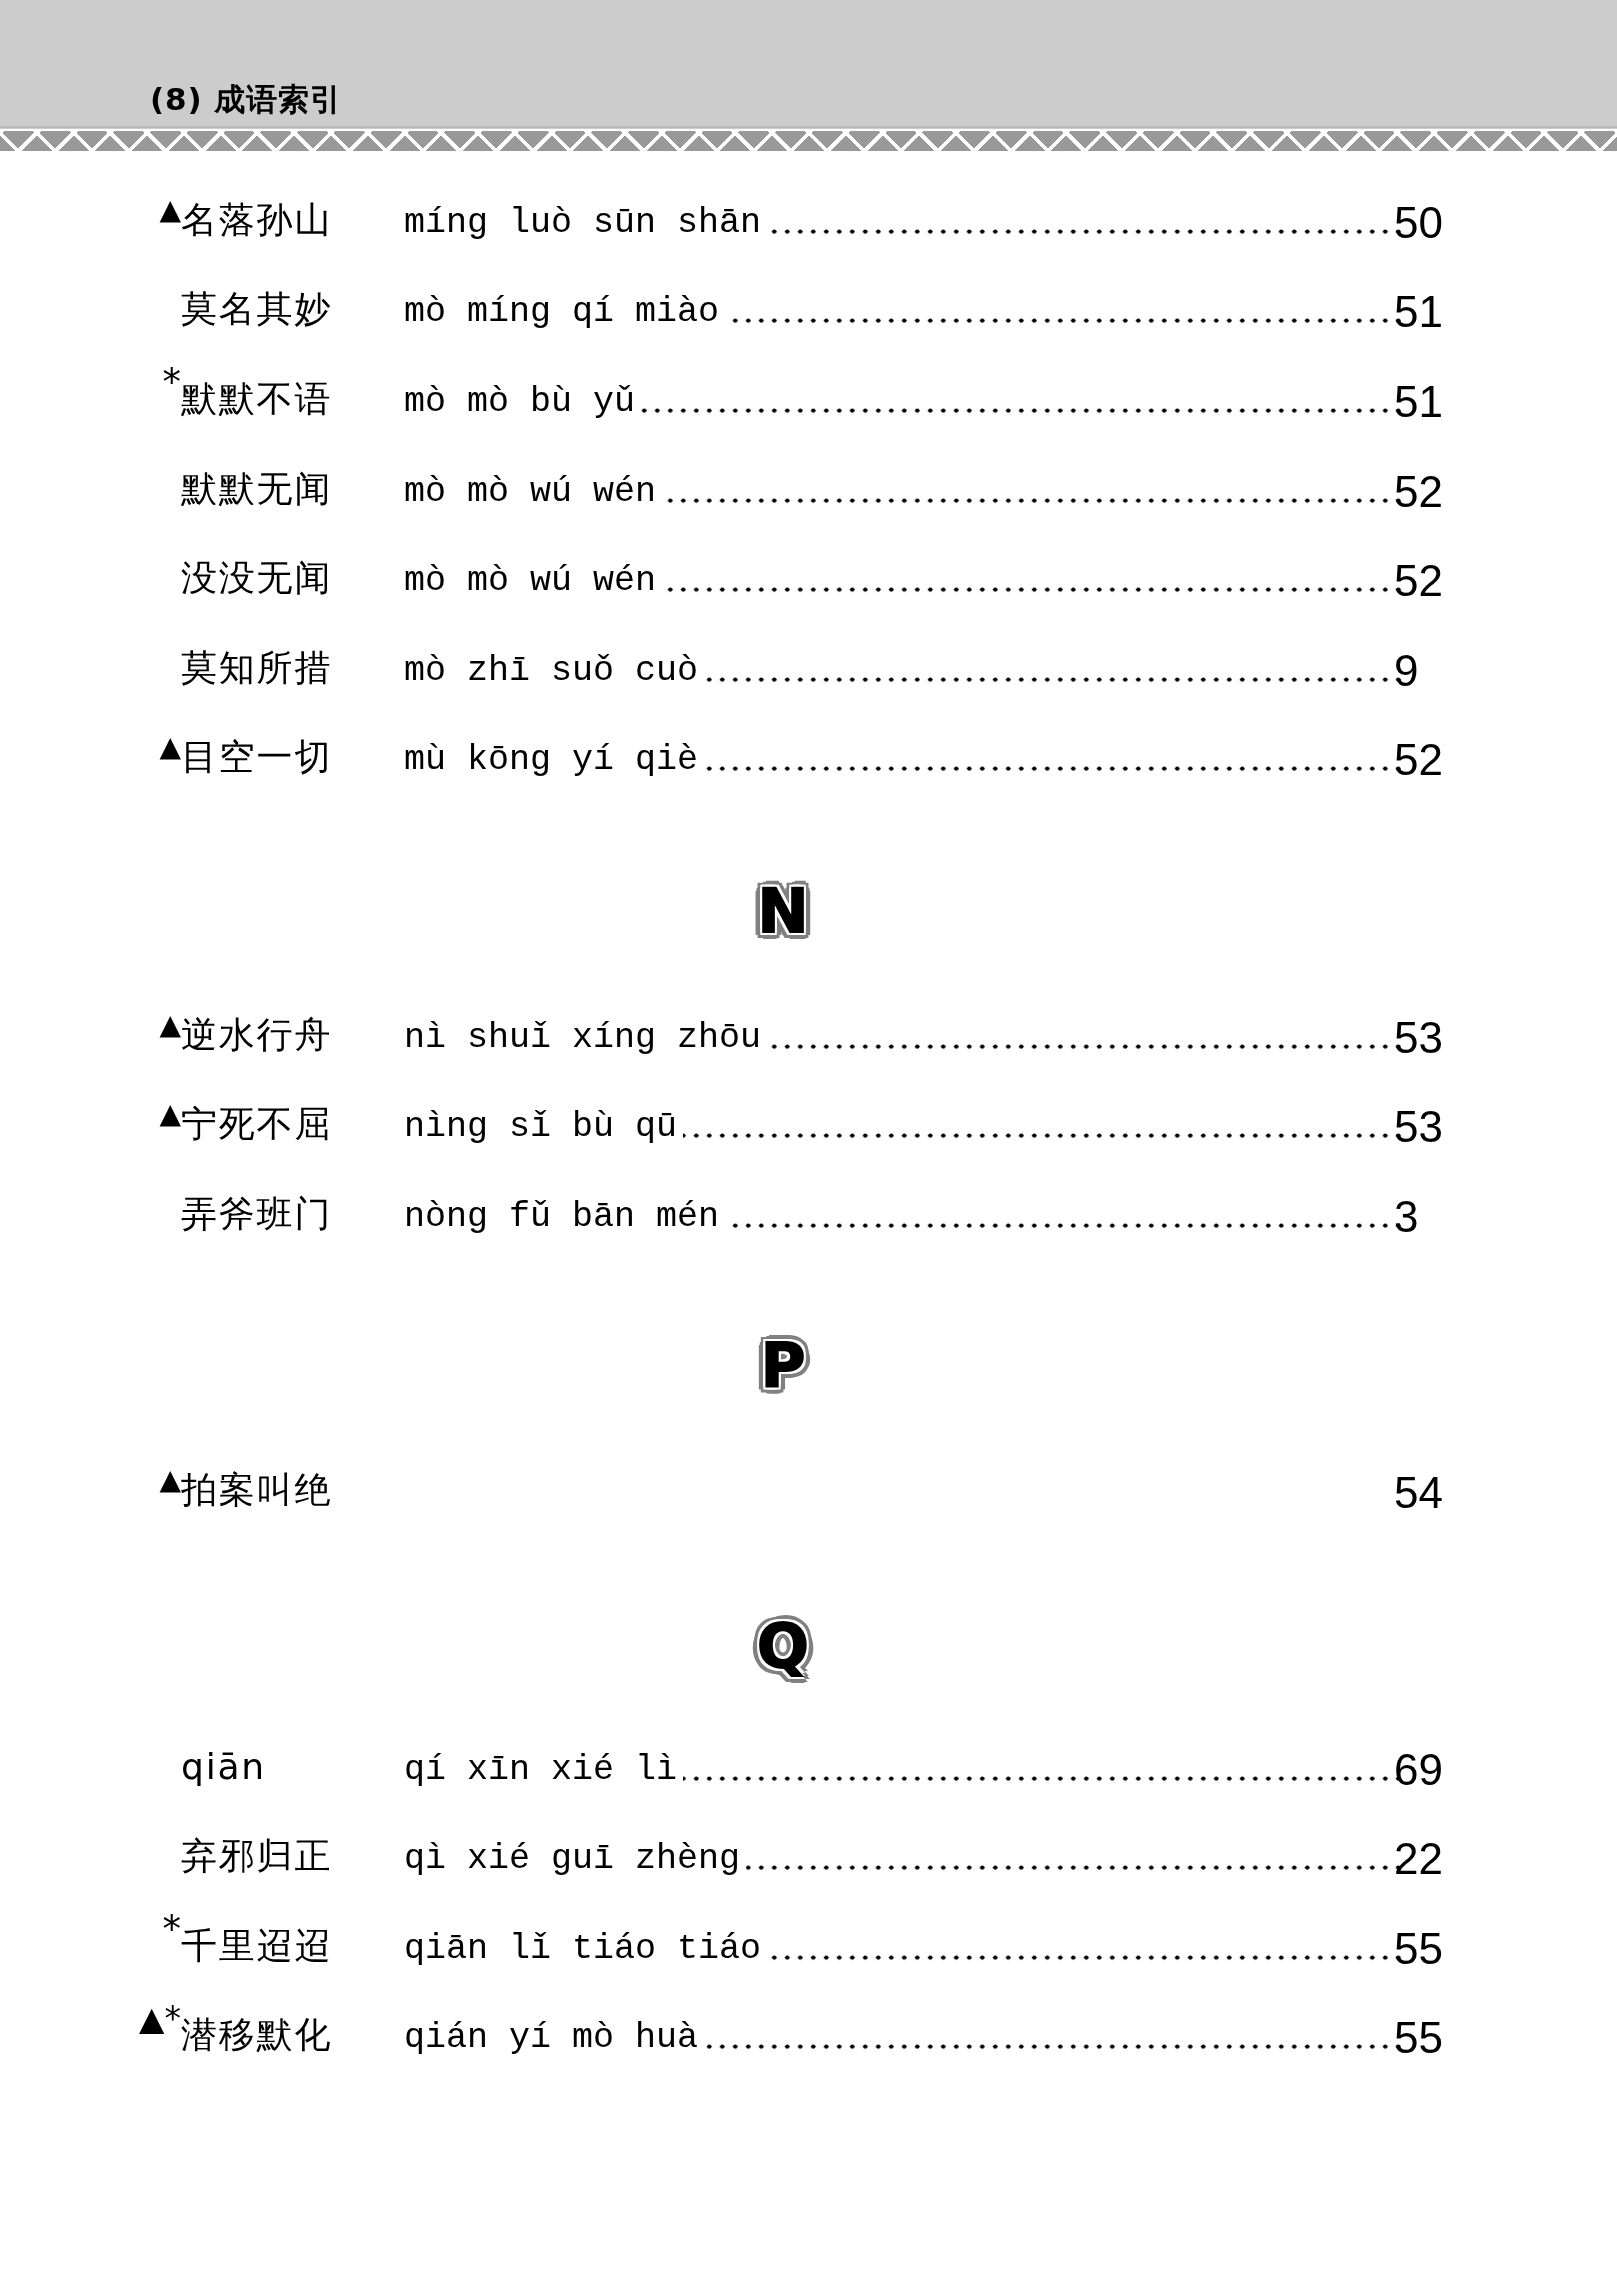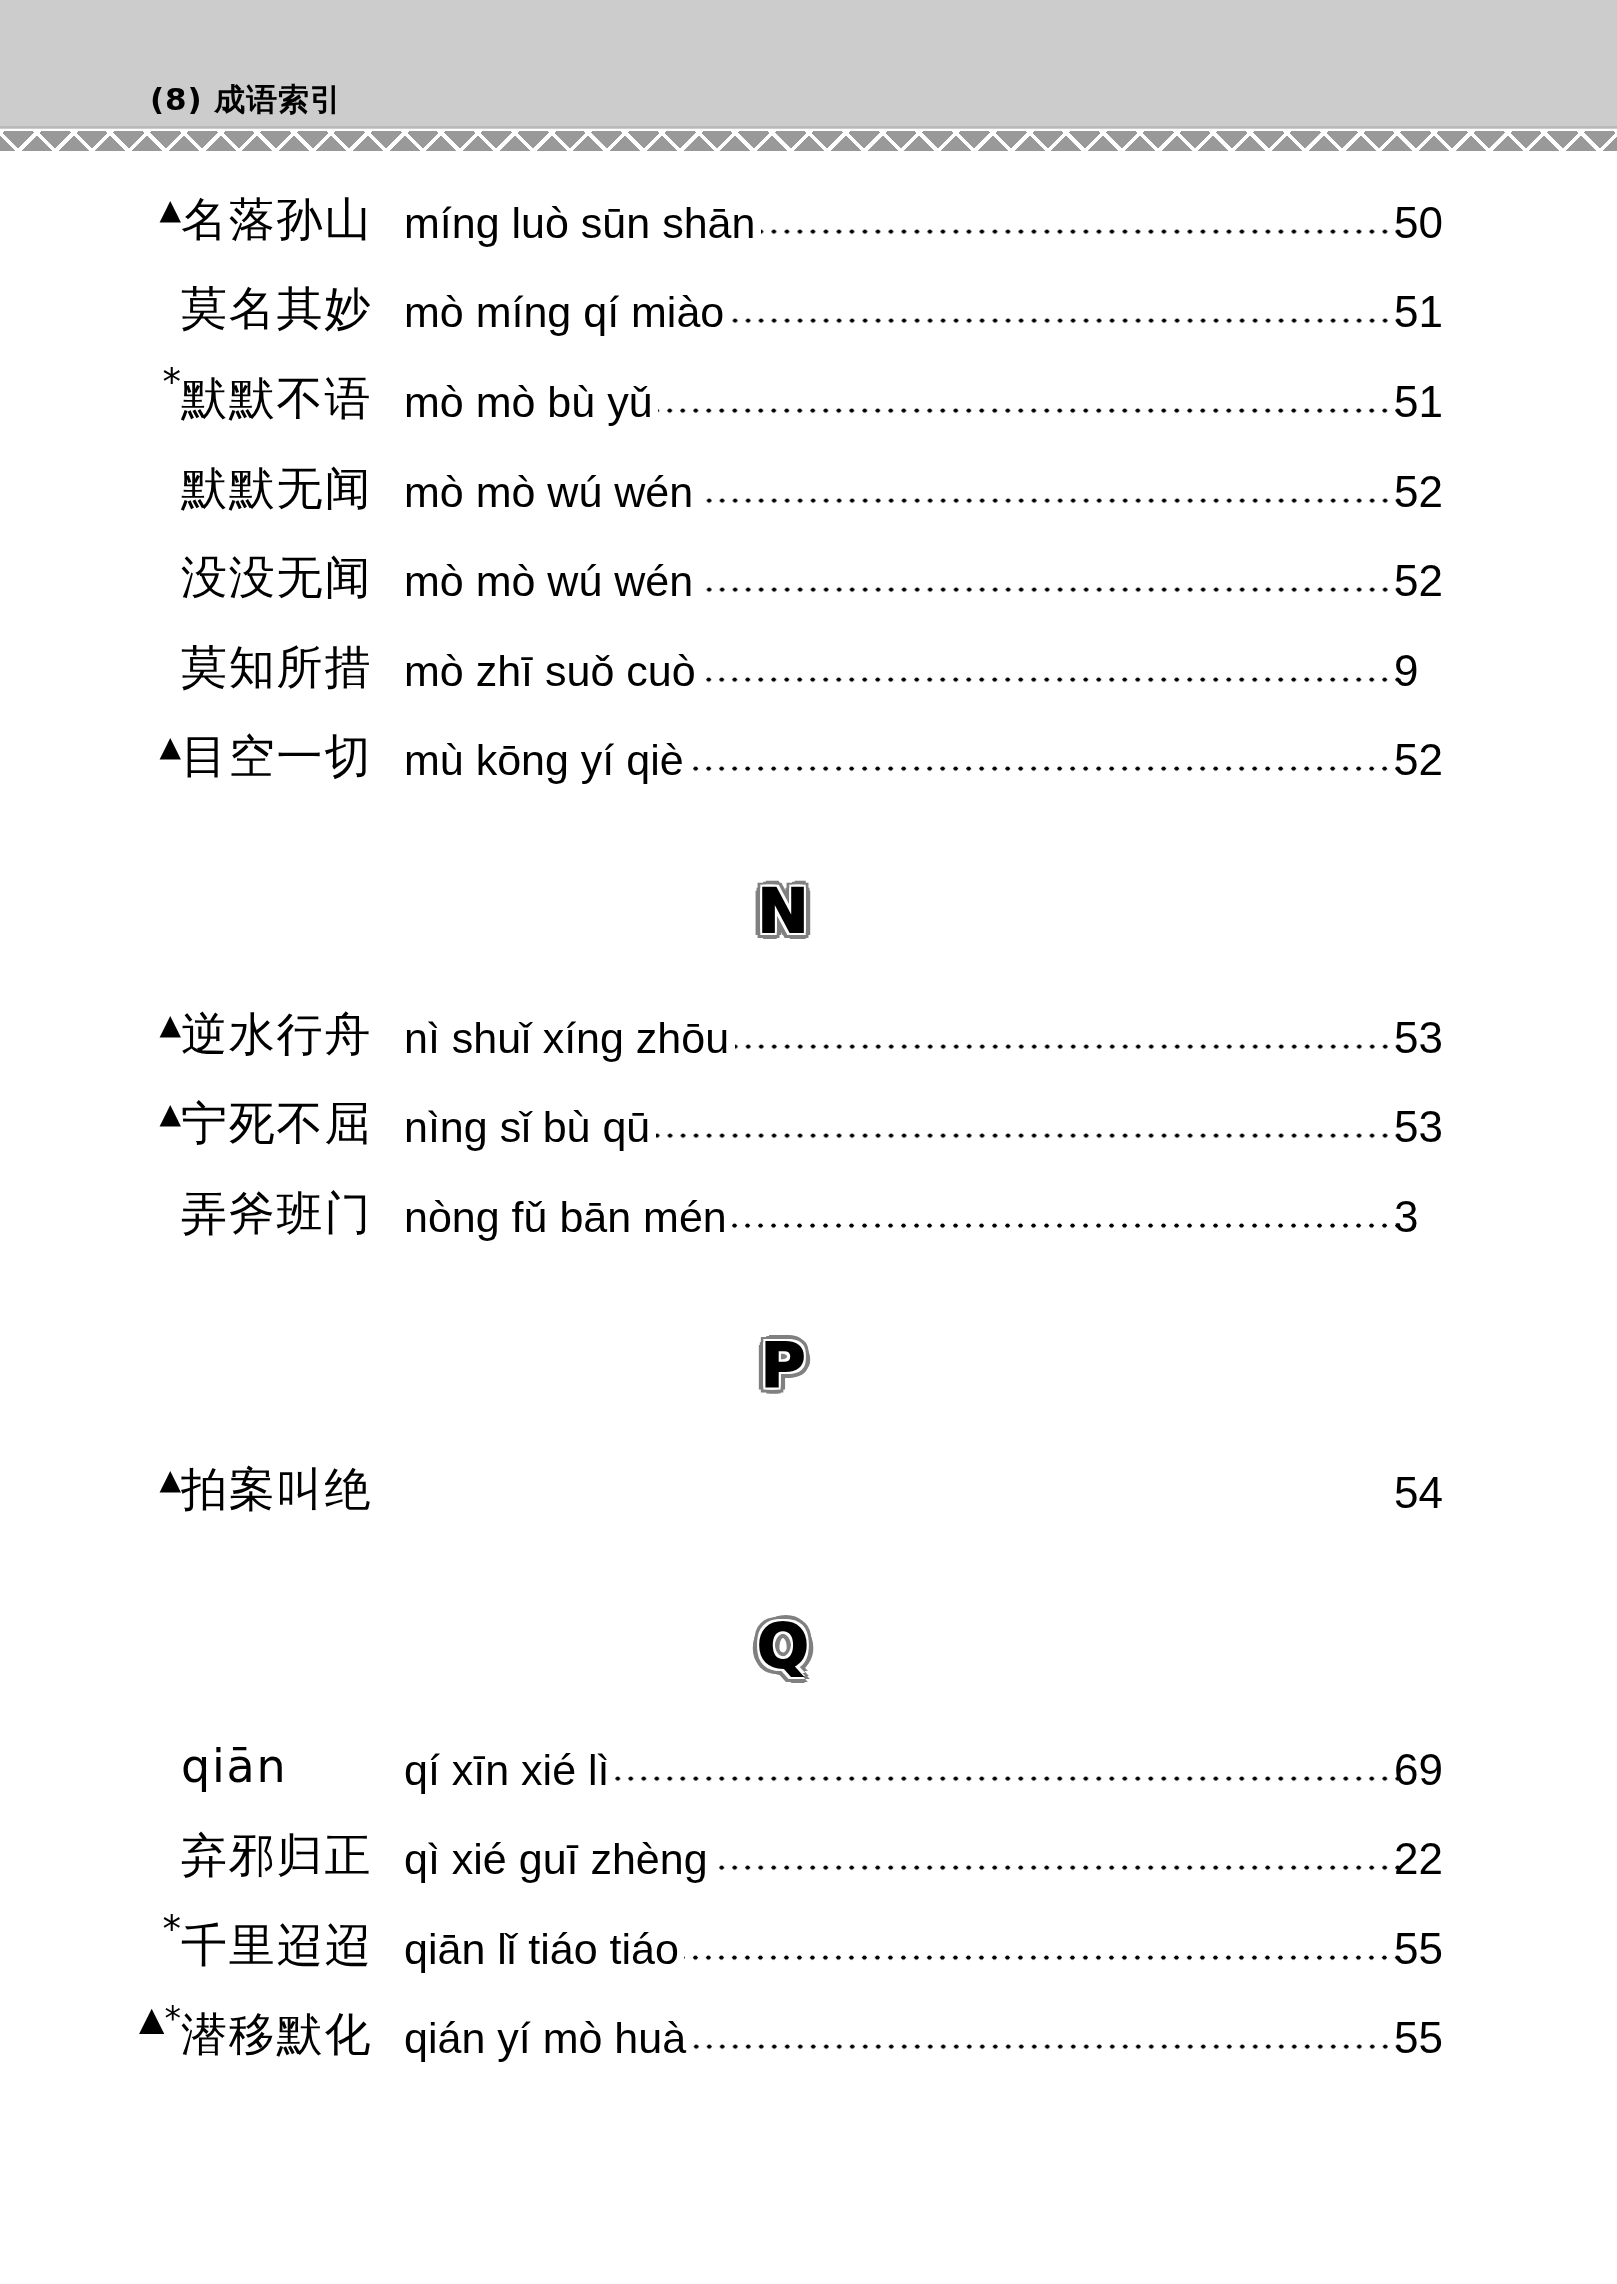--- a/index.html
+++ b/index.html
@@ -10,24 +10,24 @@
   .header-title { position: absolute; left: 150px; top: 81px; font-size: 31px; line-height: 37px;
                   font-family: "DejaVu Sans", sans-serif; letter-spacing: 0.9px; font-weight: bold; }
   .band { position: absolute; left: 0; top: 131px; width: 1618px; height: 20px;
           background:
             repeating-linear-gradient(45deg, transparent 0 11px, #ffffff 11px 14.8px, transparent 14.8px 26px),
             repeating-linear-gradient(-45deg, transparent 0 11px, #ffffff 11px 14.8px, transparent 14.8px 26px),
             #999999; }
   .entry { position: absolute; left: 0; width: 1618px; height: 65px; }
   .marker { position: absolute; right: 1437px; top: 3.7px; font-size: 28px; line-height: 28px; white-space: nowrap;
             font-family: "DejaVu Sans", sans-serif; }
-  .idiom { position: absolute; left: 181px; top: 0; font-size: 46px; line-height: 55px;
+  .idiom { position: absolute; left: 181px; top: 0; font-size: 36px; line-height: 55px;
            font-family: "DejaVu Sans", sans-serif; letter-spacing: 1.8px; white-space: nowrap; }
   .pinyin-row { position: absolute; left: 404px; width: 1004px; top: 5.5px; display: flex; align-items: flex-start;
-                font-size: 43px; line-height: 50px; white-space: nowrap; font-family: Liberation Sans, sans-serif; }
+                font-size: 35px; line-height: 50px; white-space: nowrap; font-family: Liberation Mono, monospace; }
   .pinyin { flex: 0 0 auto; padding-right: 5.5px; }
   .leader { flex: 1 1 auto; overflow: hidden; height: 9.2px; margin-right: 3.7px;
             background-image: radial-gradient(circle, #000 2px, transparent 2.4px);
             background-size: 13px 9.2px; background-repeat: repeat-x; background-position: right center;
             align-self: flex-end; margin-bottom: 11px; }
   .page { position: absolute; left: 1362px; top: 5.5px; font-size: 44px; line-height: 50px; font-family: "Liberation Sans", sans-serif; margin-left: 32px; }
   .letter-badge { position: absolute; left: 746px; width: 74px; height: 76px; display: flex; align-items: center; justify-content: center; }
   .letter-badge .lb { font-family: "DejaVu Sans", sans-serif; font-weight: 900; font-size: 61px; color: #000;
                       -webkit-text-stroke: 1.8px #000;
                       text-shadow:

